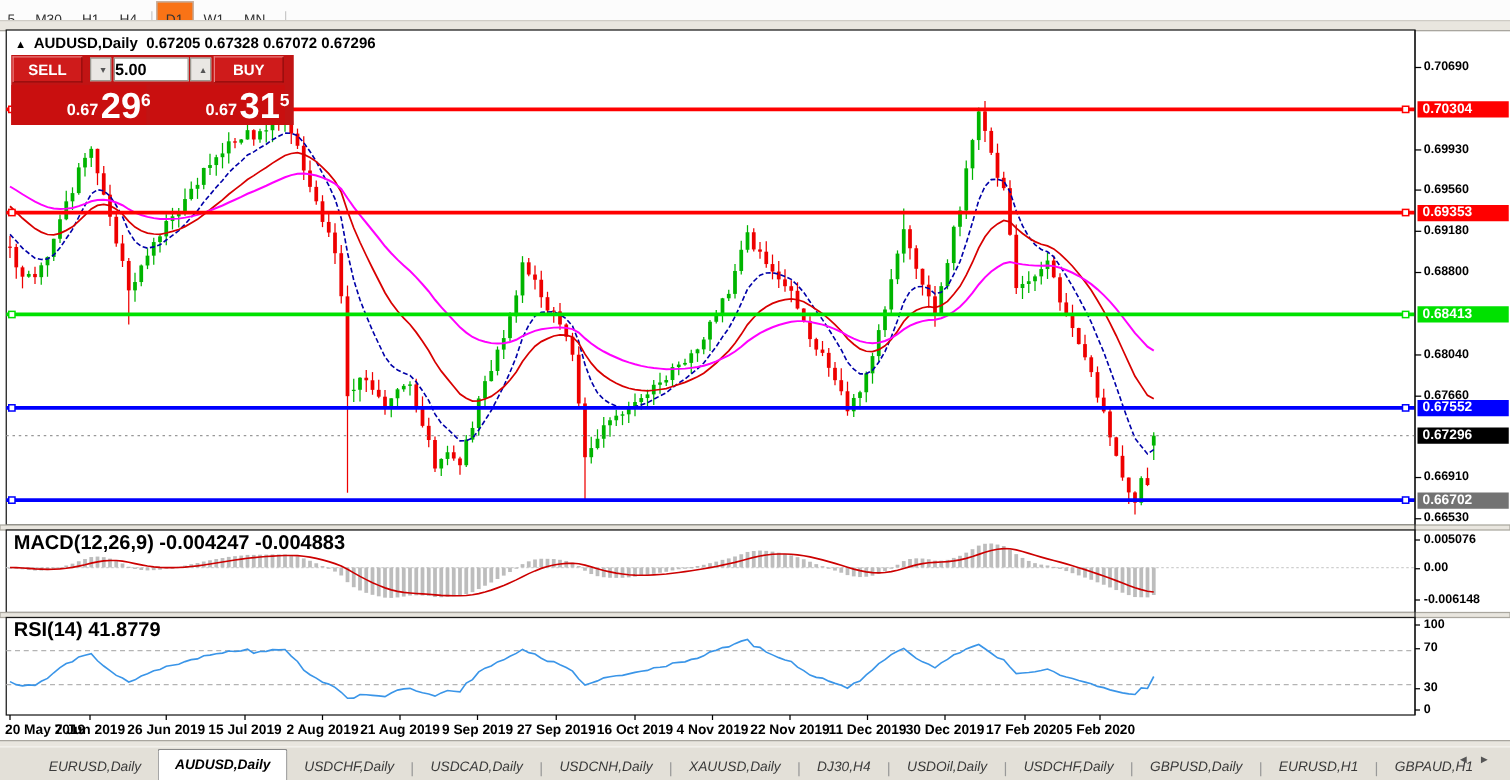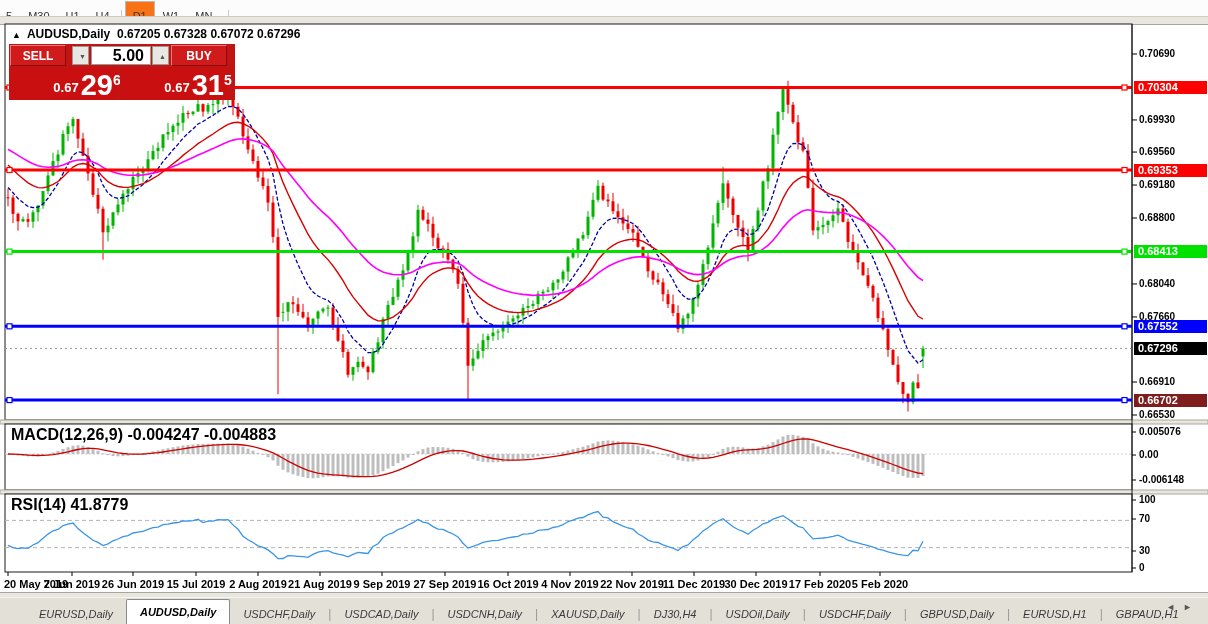--- a/index.html
+++ b/index.html
@@ -22,21 +22,21 @@
   .ind-lbl{position:absolute;font-size:16px;font-weight:700;color:#000;}
   .date-lbl{position:absolute;top:578px;font-size:11px;font-weight:700;color:#000;transform:translateX(-50%);}
   .date-lbl.first{transform:none;}
   
   #ocp{position:absolute;left:9px;top:44px;width:226px;height:56px;background:#c11414;}
   #ocp-row1{position:absolute;left:0;top:0;width:219px;height:23px;}
   .ocp-btn{position:absolute;top:1px;height:21px;background:#cf1b1b;border:1px solid #e87c7c;border-bottom-color:#8d0b0b;border-right-color:#8d0b0b;
     color:#fff;font-size:12px;font-weight:700;text-align:center;line-height:19px;cursor:pointer;box-sizing:border-box;}
   .spin-btn{position:absolute;top:2px;width:17px;height:19px;background:#e9e7e3;border:1px solid #9b9890;color:#555;font-size:7px;text-align:center;line-height:18px;box-sizing:border-box;cursor:pointer;}
   #vol-input{position:absolute;left:82px;top:2px;width:60px;height:19px;border:1px solid #9b9890;background:#fff;color:#000;
-    font-family:"Liberation Sans",sans-serif;font-size:16px;font-weight:700;text-align:right;padding:0 6px 0 0;box-sizing:border-box;}
+    font-family:"Liberation Sans",sans-serif;font-size:13px;font-weight:700;padding:0 6px 0 0;box-sizing:border-box;}
   .ocp-price{position:absolute;top:24px;width:108px;height:32px;background:#c90f0f;color:#fff;display:flex;align-items:flex-end;justify-content:center;padding-bottom:2px;box-sizing:border-box;}
   .ocp-price .small{font-size:13px;font-weight:700;margin-right:2px;margin-bottom:3px;margin-left:48px;}
   .ocp-price .big{font-size:29px;font-weight:700;line-height:26px;}
   .ocp-price .sup{font-size:14px;font-weight:700;position:relative;top:-10px;}
   
   #tabbar-groove{position:absolute;left:0;top:592px;width:1208px;height:5px;background:#e9e6df;border-top:1px solid #a9a69f;box-sizing:border-box;}
   #tabbar{position:absolute;left:0;top:597px;width:1208px;height:27px;background:#e3e0d8;border-top:1px solid #f5f4f0;display:flex;align-items:flex-end;padding-left:26px;box-sizing:border-box;}
   .tab{height:20px;line-height:20px;padding:0 13px;font-size:11px;color:#3a3a3a;cursor:pointer;white-space:nowrap;font-style:italic;}
   .tab.active{background:#fff;border:1px solid #8a8a8a;border-bottom:none;border-radius:2px 2px 0 0;height:24px;line-height:24px;font-weight:700;color:#000;}
   .tab-sep{color:#999;font-size:12px;line-height:20px;}
@@ -702,21 +702,21 @@
       <div class="lbl axis-lbl" style="top: 179.038px;">0.69180</div>
       <div class="lbl axis-lbl" style="top: 212.014px;">0.68800</div>
       <div class="lbl axis-lbl" style="top: 277.967px;">0.68040</div>
       <div class="lbl axis-lbl" style="top: 310.943px;">0.67660</div>
       <div class="lbl axis-lbl" style="top: 376.028px;">0.66910</div>
       <div class="lbl axis-lbl" style="top: 409.005px;">0.66530</div>
       <div class="badge" style="top: 80.9971px; background: rgb(255, 0, 0);">0.70304</div>
       <div class="badge" style="top: 163.525px; background: rgb(255, 0, 0);">0.69353</div>
       <div class="badge" style="top: 245.098px; background: rgb(0, 225, 0); color: rgb(255, 255, 255);">0.68413</div>
       <div class="badge" style="top: 319.816px; background: rgb(0, 0, 255);">0.67552</div>
-      <div class="badge" style="top: 393.579px; background: #7f1d1d;">0.66702</div>
+      <div class="badge" style="top: 393.579px; background: #737373;">0.66702</div>
       <div class="badge" style="top: 342.031px; background: rgb(0, 0, 0);">0.67296</div>
       <div class="lbl axis-lbl" style="top: 426px;">0.005076</div>
       <div class="lbl axis-lbl" style="top: 449px;">0.00</div>
       <div class="lbl axis-lbl" style="top: 474px;">-0.006148</div>
       <div class="lbl axis-lbl" style="top: 494px;">100</div>
       <div class="lbl axis-lbl" style="top: 513px;">70</div>
       <div class="lbl axis-lbl" style="top: 545px;">30</div>
       <div class="lbl axis-lbl" style="top: 562px;">0</div>
       <div class="date-lbl first" style="left: 4px;">20 May 2019</div>
       <div class="date-lbl" style="left: 72px;">7 Jun 2019</div>

